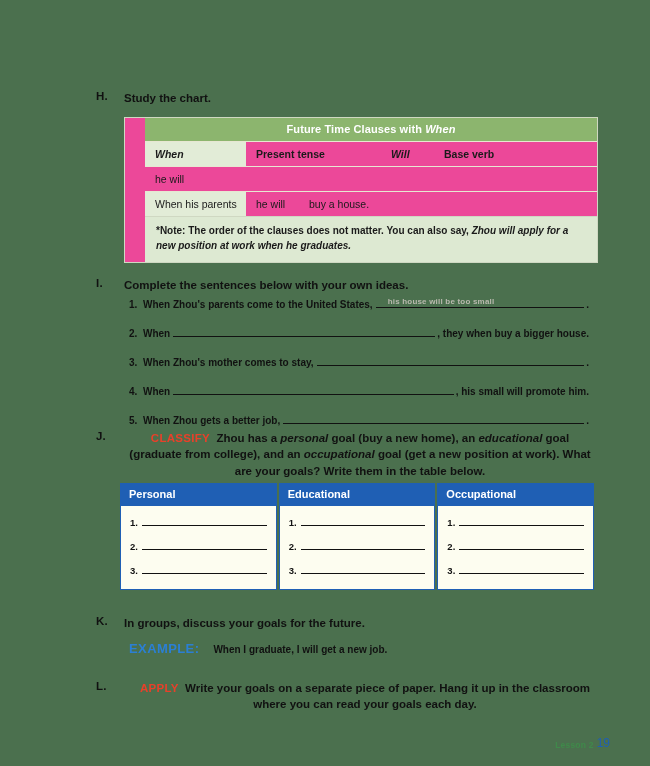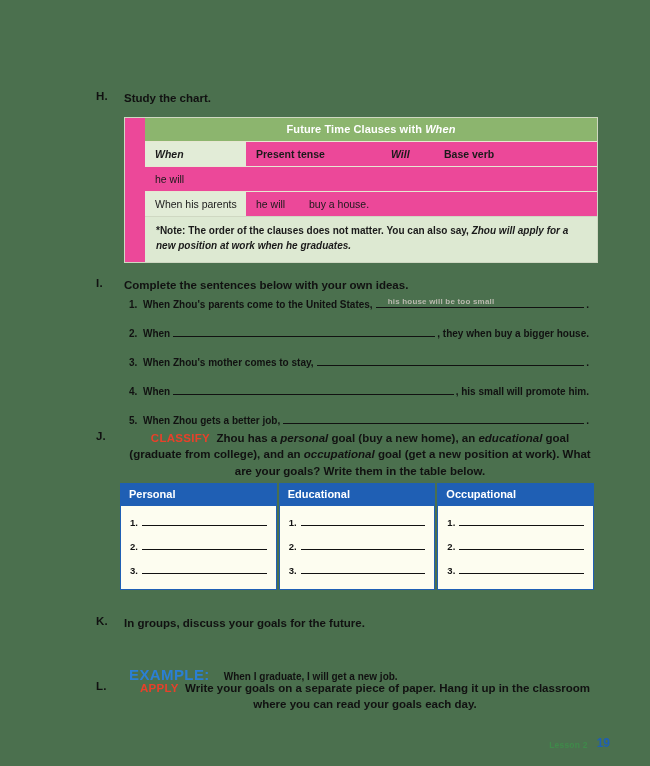--- a/index.html
+++ b/index.html
@@ -38,21 +38,21 @@
     font-size: 11.5px;
     font-weight: bold;
     color: #111;
     line-height: 1.42;
     text-align: center;
   }
   .ex-body em { font-style: italic; }
 
   .tag-classify { color: #e8402a; font-weight: bold; letter-spacing: .3px; }
   .tag-apply    { color: #e8402a; font-weight: bold; letter-spacing: .3px; }
-  .tag-example  { color: #2b7fd4; font-weight: bold; font-size: 15px; letter-spacing: .4px; margin-top: 25px; }
+  .tag-example  { color: #2b7fd4; font-weight: bold; font-size: 13px; letter-spacing: .4px; }
 
   
   .chart {
     position: absolute;
     left: 124px;
     top: 117px;
     width: 474px;
     background: #ec4899;
     border: 1px solid #cfd8c2;
     box-sizing: border-box;
@@ -205,23 +205,23 @@
     align-items: flex-end;
   }
   .footer .lesson {
     font-size: 8.5px;
     font-weight: bold;
     color: #3f8a4a;
     letter-spacing: .2px;
   }
   .footer .pagenum {
     font-size: 12px;
-    font-weight: bold;
+    font-weight: normal;
     color: #1f5fb4;
-    margin-left: 9px;
+    margin-left: 3px;
   }
 </style>
 </head>
 <body>
 
 <div class="page">
 
   <div class="exercise" style="left:96px; top:90px;">
     <div class="ex-letter">H.</div>
     <div class="ex-body">Study the chart.</div>

